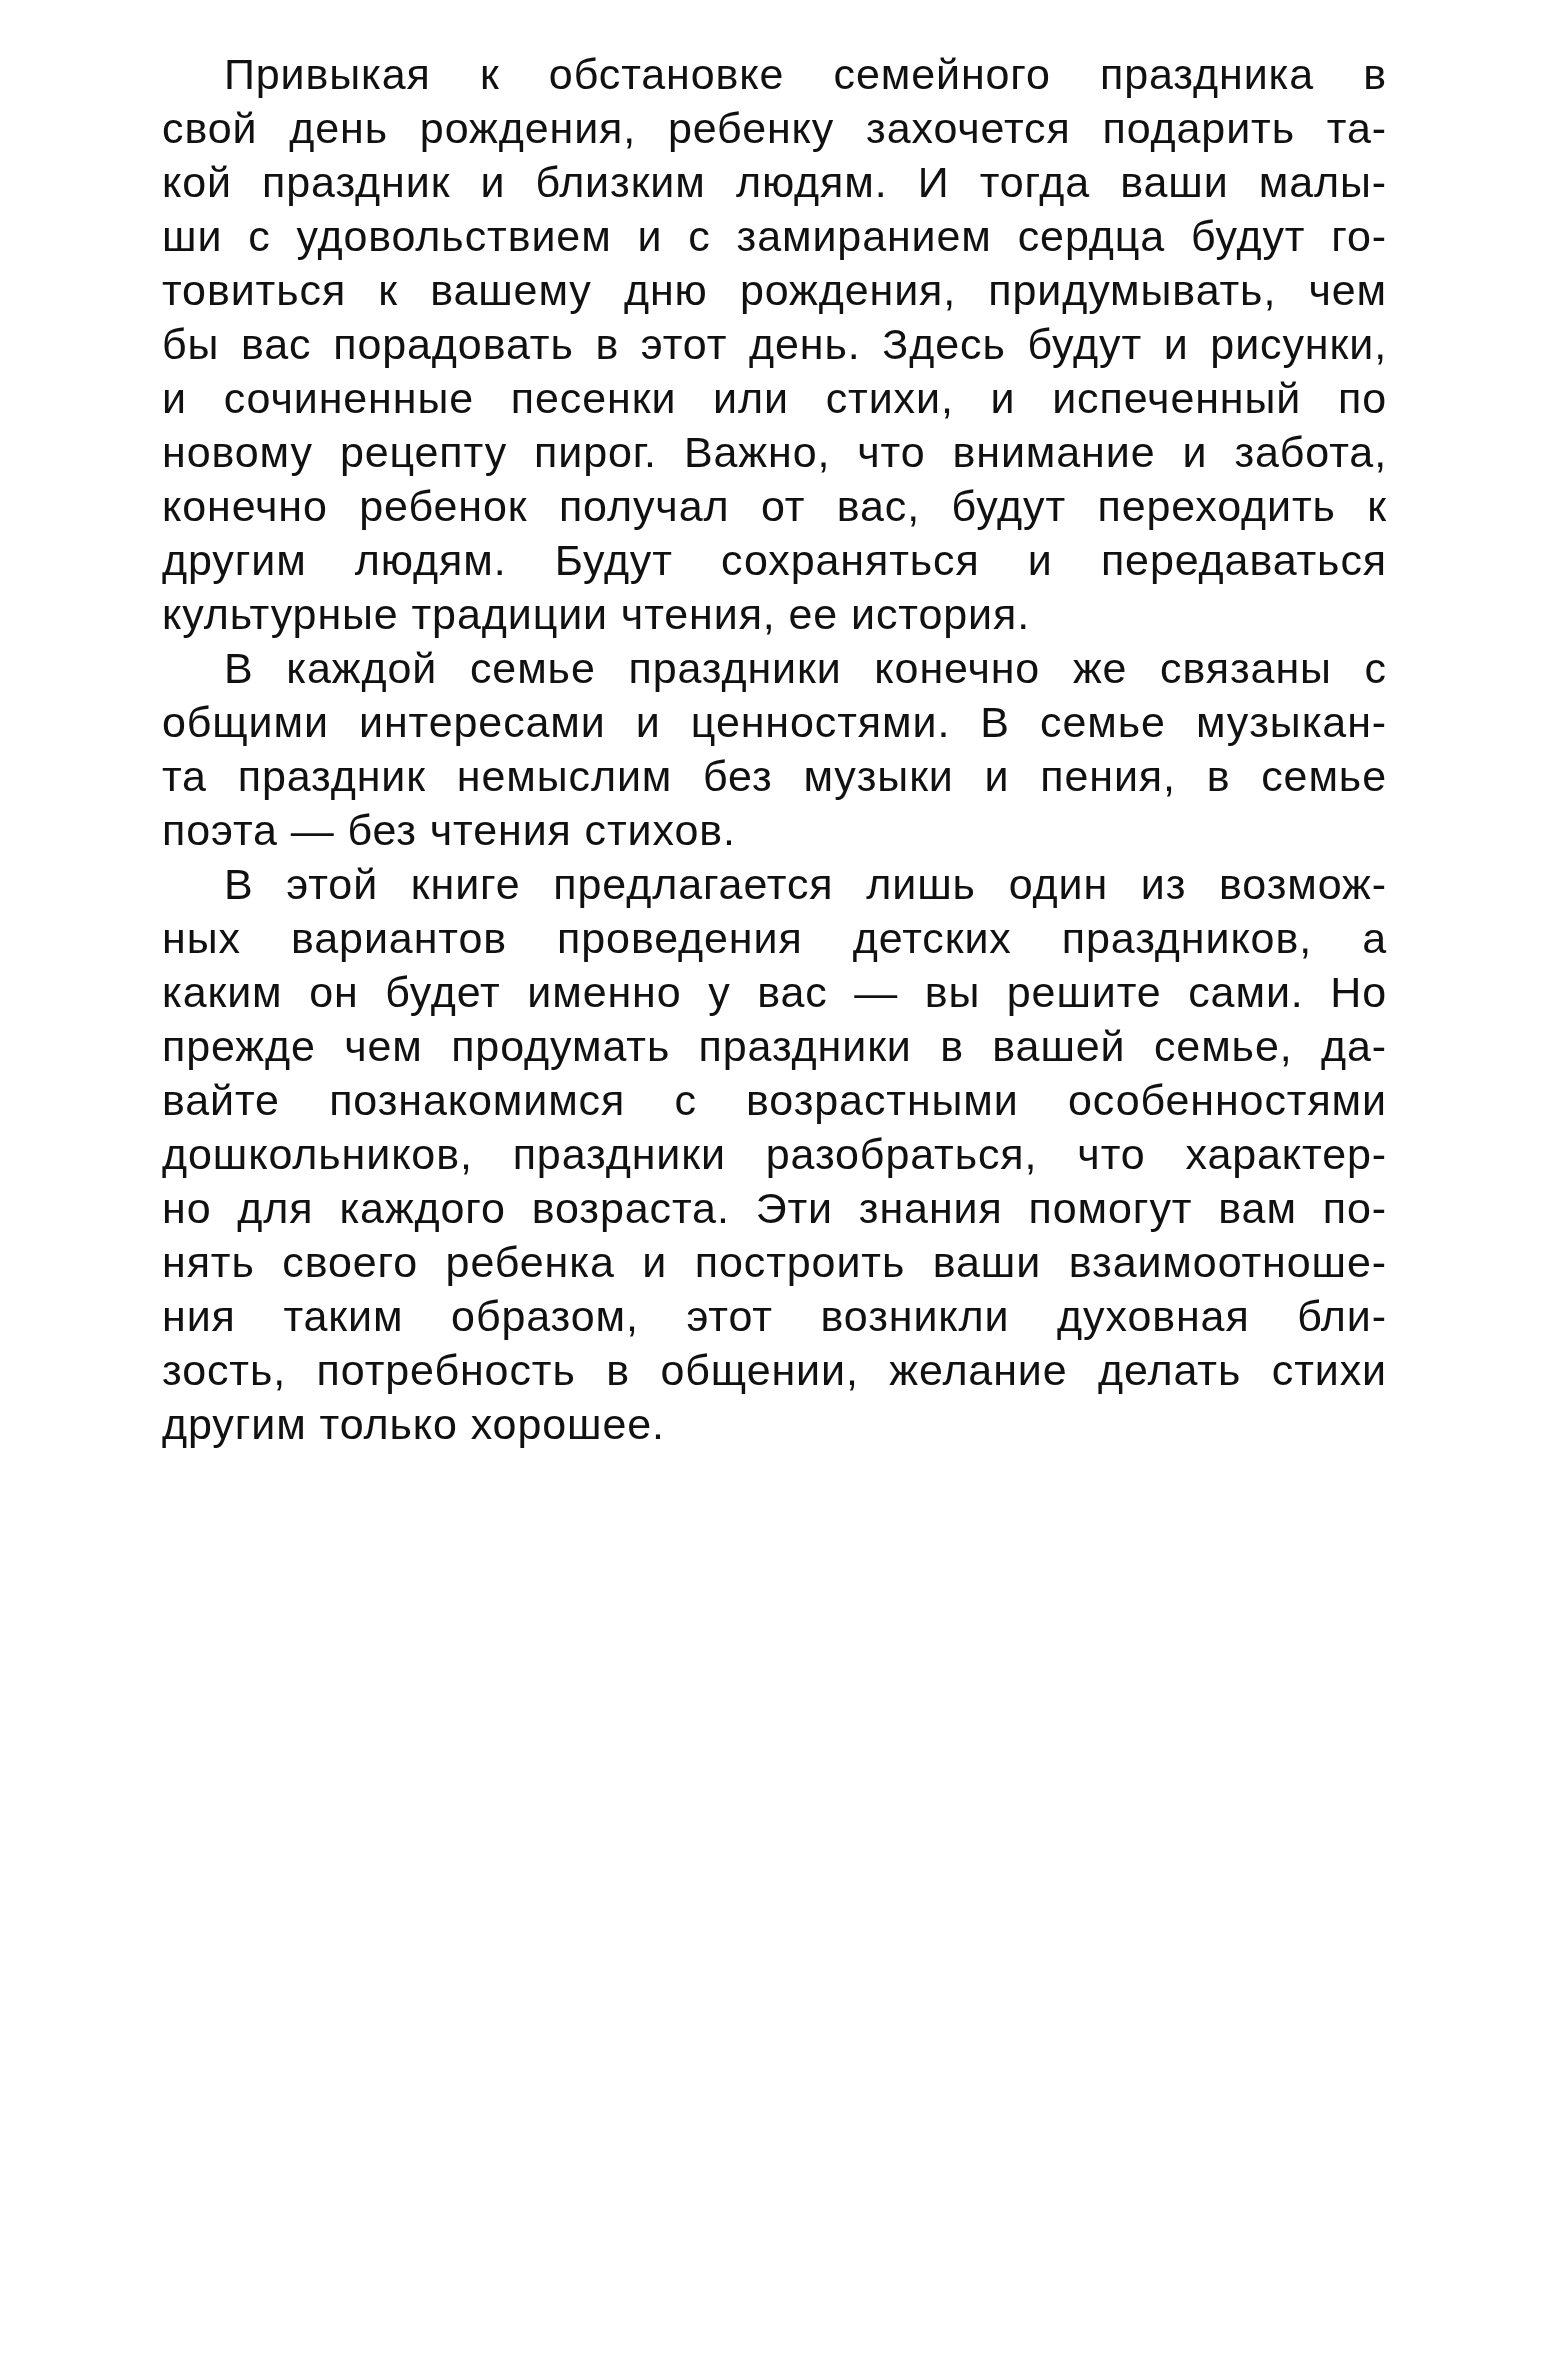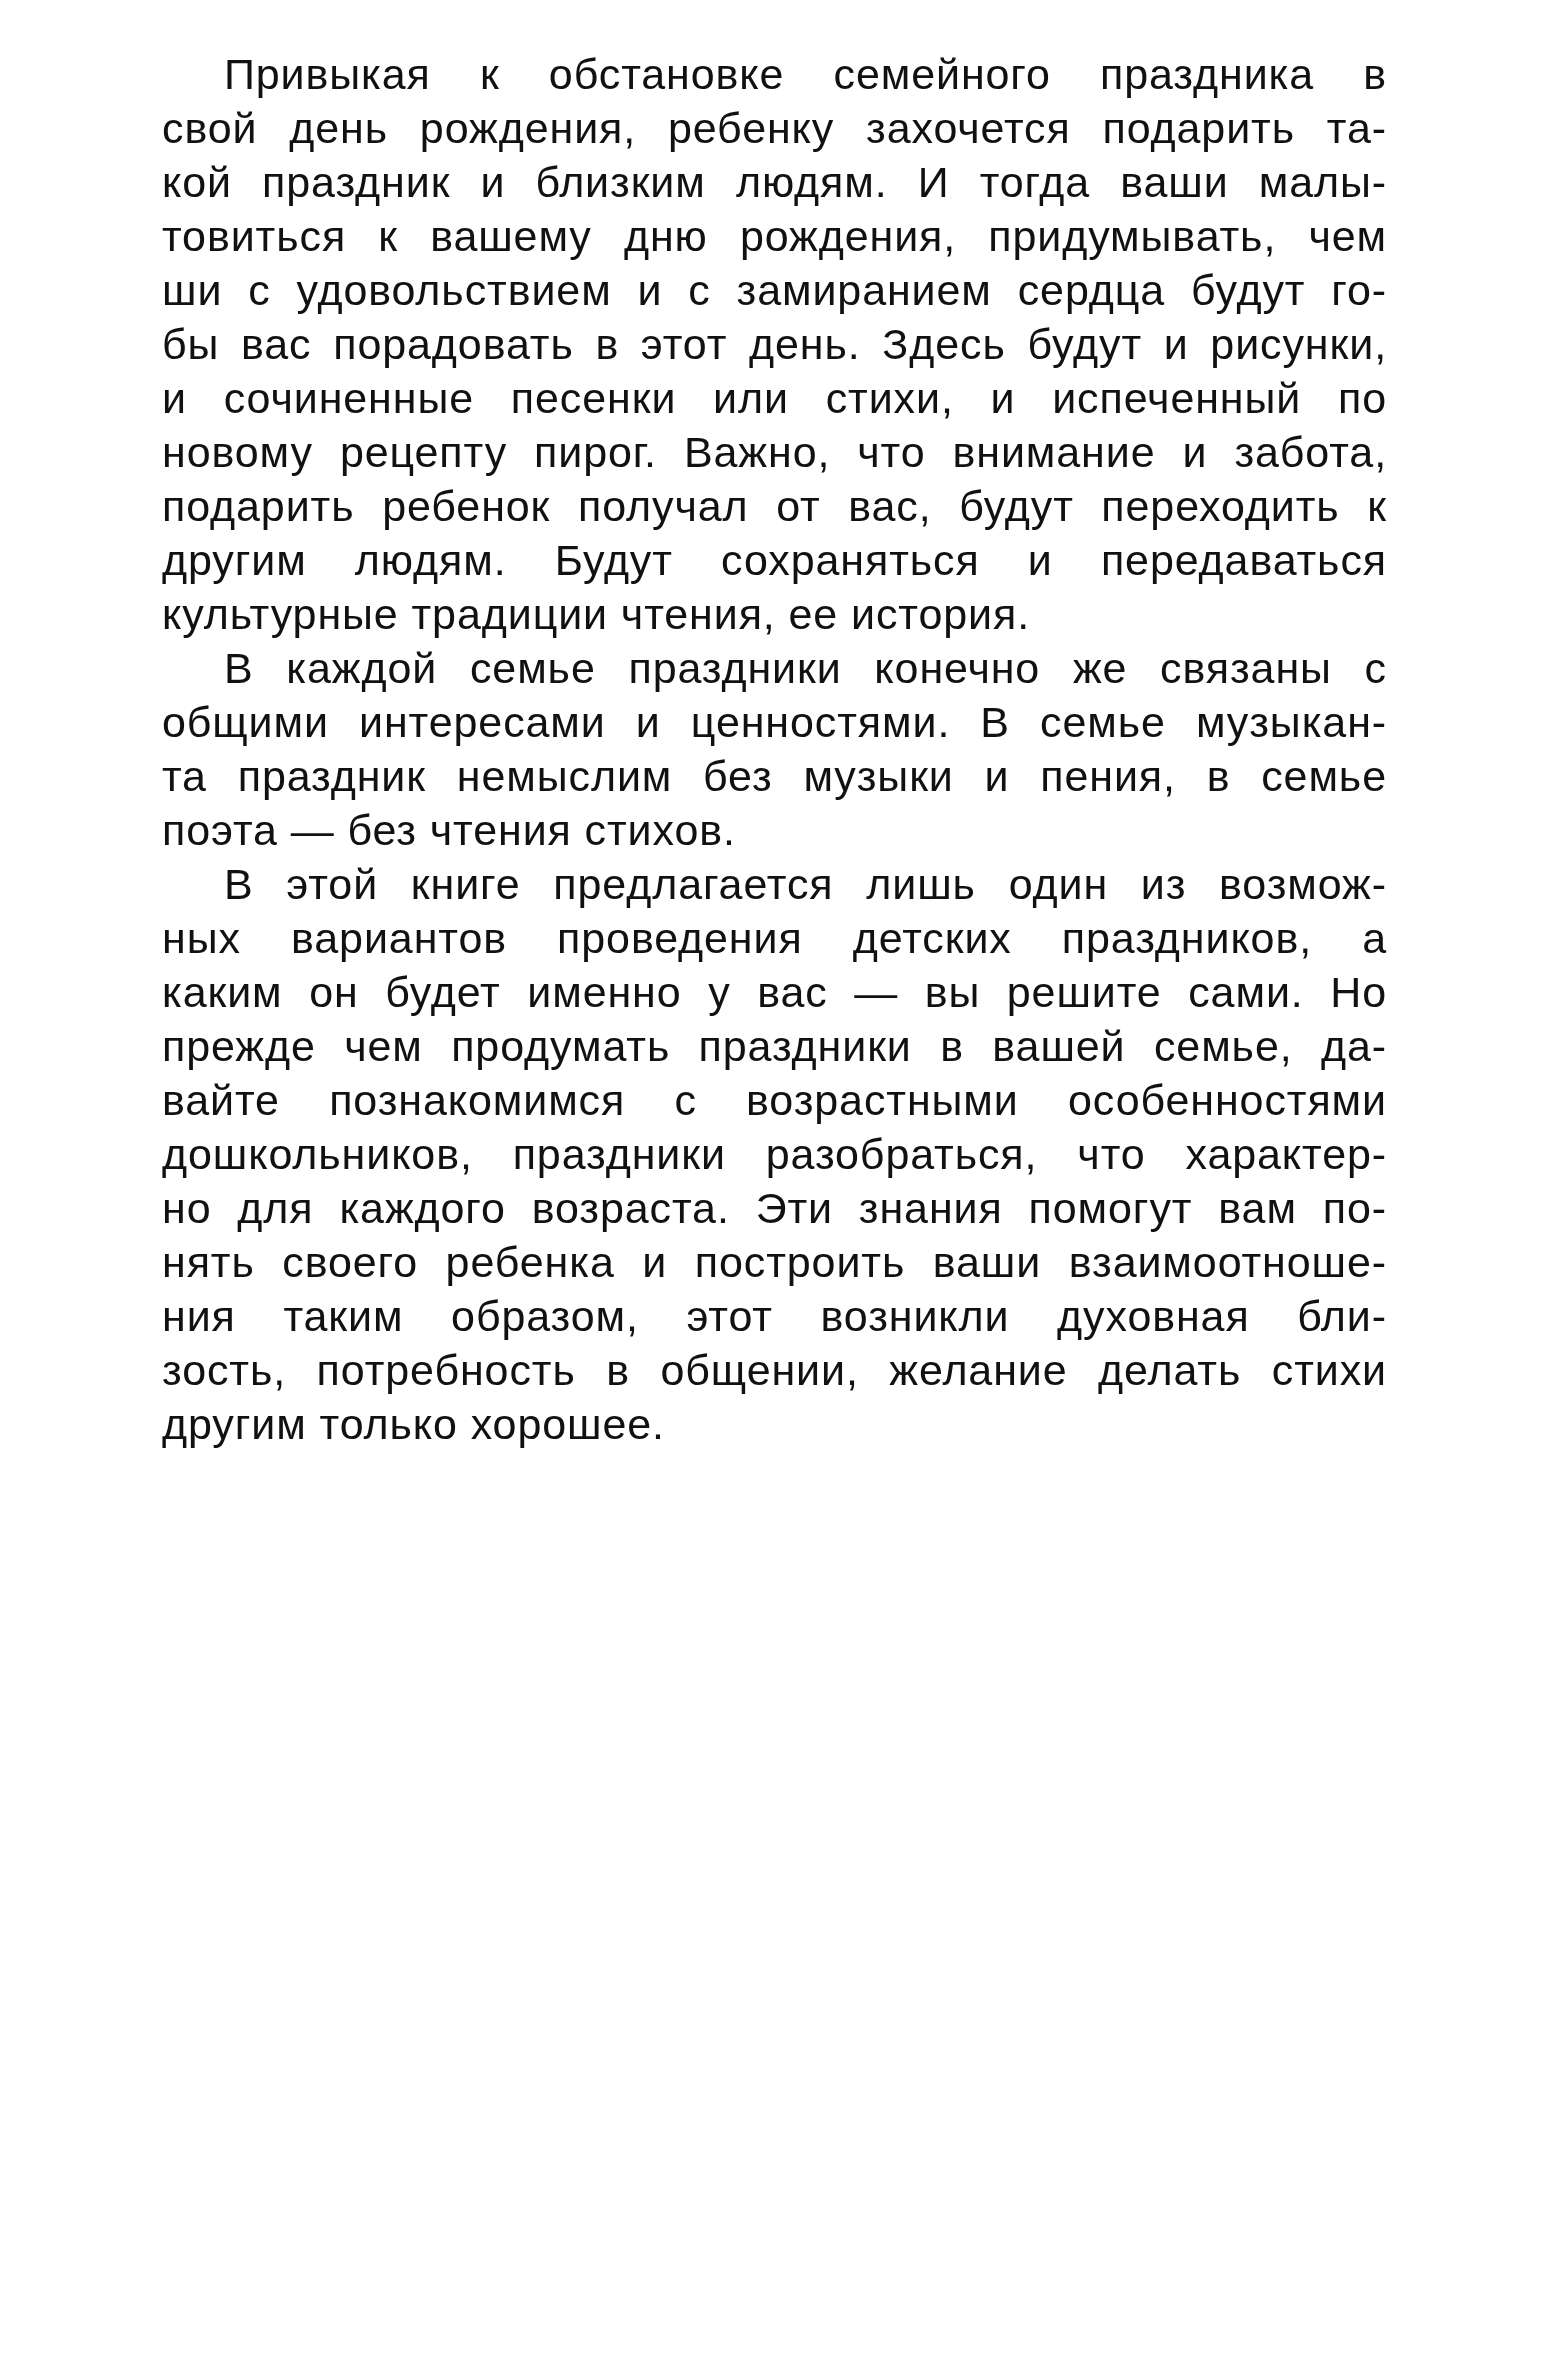--- a/index.html
+++ b/index.html
@@ -42,26 +42,26 @@
 </style>
 </head>
 <body>
 
 <div class="page">
 
   <div class="para">
     <div class="line indent">Привыкая к обстановке семейного праздника в</div>
     <div class="line">свой день рождения, ребенку захочется подарить та-</div>
     <div class="line">кой праздник и близким людям. И тогда ваши малы-</div>
+    <div class="line">ши с удовольствием и с замиранием сердца будут го-</div>
     <div class="line">товиться к вашему дню рождения, придумывать, чем</div>
-    <div class="line">ши с удовольствием и с замиранием сердца будут го-</div>
     <div class="line">бы вас порадовать в этот день. Здесь будут и рисунки,</div>
     <div class="line">и сочиненные песенки или стихи, и испеченный по</div>
     <div class="line">новому рецепту пирог. Важно, что внимание и забота,</div>
-    <div class="line">подарить ребенок получал от вас, будут переходить к</div>
+    <div class="line">конечно ребенок получал от вас, будут переходить к</div>
     <div class="line">другим людям. Будут сохраняться и передаваться</div>
     <div class="line last">культурные традиции чтения, ее история.</div>
   </div>
 
   <div class="para">
     <div class="line indent">В каждой семье праздники конечно же связаны с</div>
     <div class="line">общими интересами и ценностями. В семье музыкан-</div>
     <div class="line">та праздник немыслим без музыки и пения, в семье</div>
     <div class="line last">поэта — без чтения стихов.</div>
   </div>

